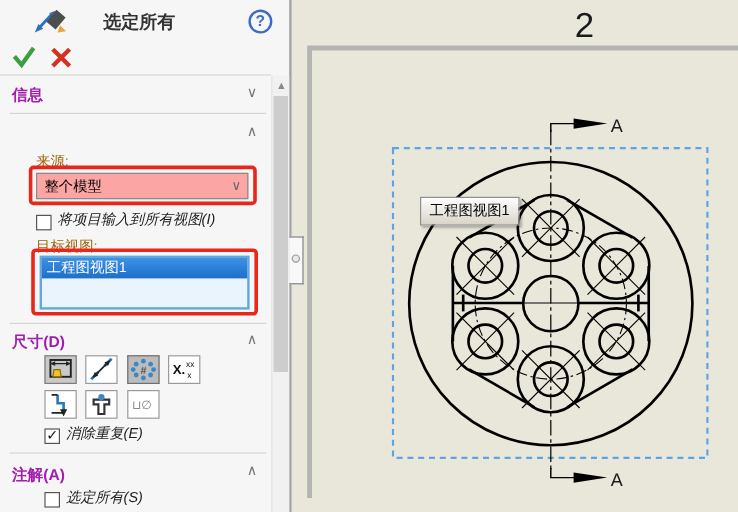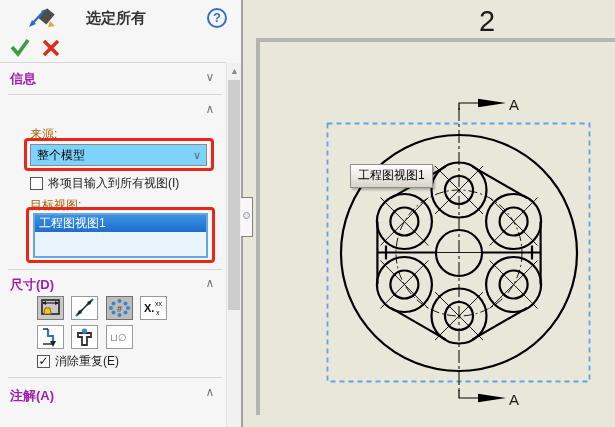--- a/index.html
+++ b/index.html
@@ -22,25 +22,25 @@
   .divider { position:absolute; left:8px; width:214px; height:0;
     border-top:1px solid #d6d6d6; }
   .divider.full { left:0; width:226px; }
   .sec-hdr { position:absolute; left:10px; font-size:13px; font-weight:bold;
     color:#a21caf; }
   .sec-chevron { position:absolute; left:202px; width:16px; font-size:12px;
     color:#777; text-align:center; }
   .lbl { position:absolute; font-size:12px; color:#a16207; }
 
   .combo { position:absolute; left:30px; top:144px; width:177px; height:22px;
-    background:#7dd3fc; border:1px solid #8a8a8a; font-size:12px; color:#000;
+    background:#fca5a5; border:1px solid #8a8a8a; font-size:12px; color:#000;
     line-height:20px; padding-left:6px; }
   .combo .dd { position:absolute; right:5px; top:0; color:#666; font-size:11px; }
 
-  .chk-row { position:absolute; display:flex; align-items:center; }
+  .chk-row { position:absolute; display:flex; align-items:flex-end;font-style:italic; }
   .chk-box { width:13px; height:13px; background:#fff; border:1px solid #555;
     font-size:12px; font-weight:bold; color:#111; line-height:11px;
     text-align:center; margin-right:5px; flex:none; }
   .chk-lbl { font-size:12px; color:#1c1c1c; white-space:nowrap; }
 
   .listbox { position:absolute; left:33px; top:213px; width:175px; height:45px;
     background:#eaf4fc; border:2px solid #62a8dc; }
   .list-row-selected { height:17px; background:linear-gradient(#3c91e4,#1d6fc9);
     color:#fff; font-size:12px; line-height:17px; padding-left:4px; }
 
@@ -271,20 +271,24 @@
   <div class="chk-row" style="left:37px;top:353px">
     <span class="chk-box">✓</span>
     <span class="chk-lbl">消除重复(E)</span>
   </div>
 
   <div class="divider" style="top:377px"></div>
 
   <div class="sec-hdr" style="top:387px">注解(A)</div>
   <div class="sec-chevron" style="top:385px">∧</div>
 
+  <div class="chk-row" style="left:37px;top:406px">
+    <span class="chk-box"></span>
+    <span class="chk-lbl">选定所有(S)</span>
+  </div>
 
   <div class="scrollbar">
     <div class="scroll-up">▲</div>
     <div class="scroll-thumb"></div>
   </div>
 </div>
 
 <div class="panel-tab">
   <div class="dot"></div>
 </div>

